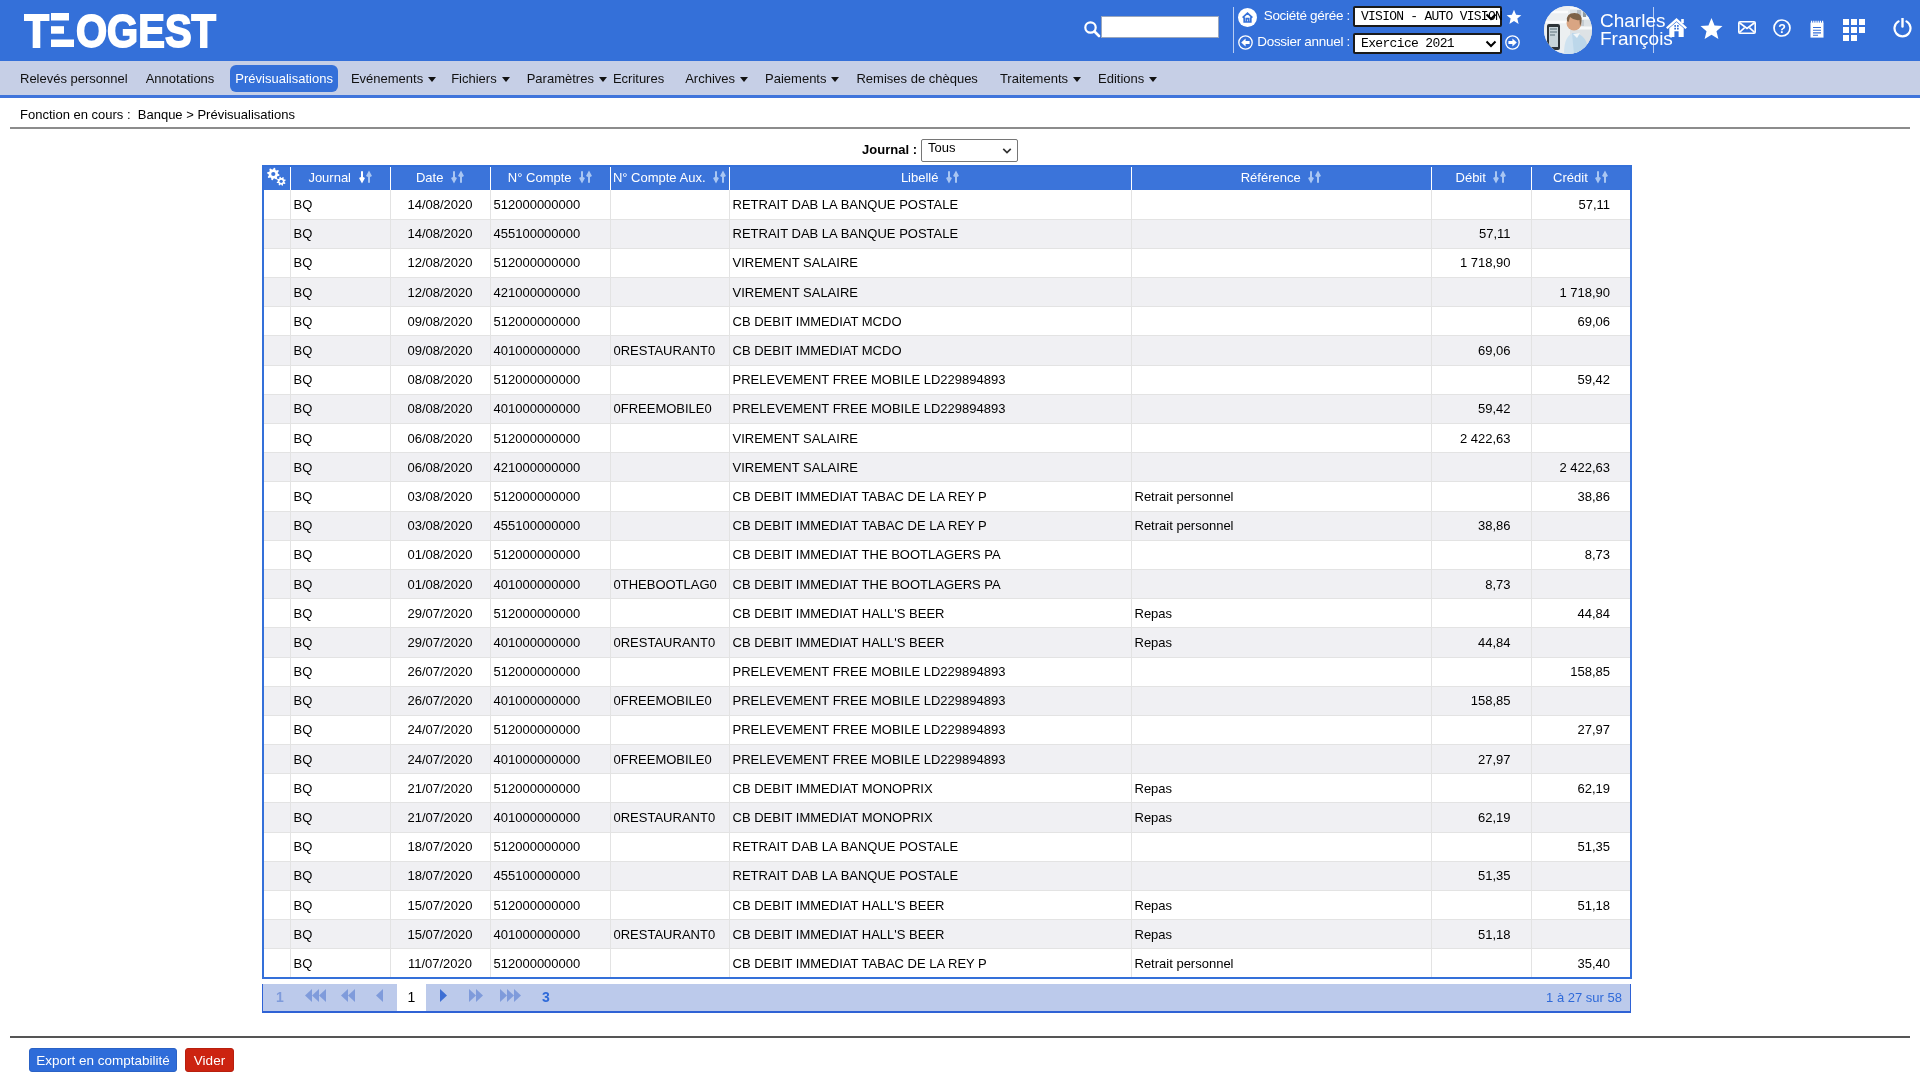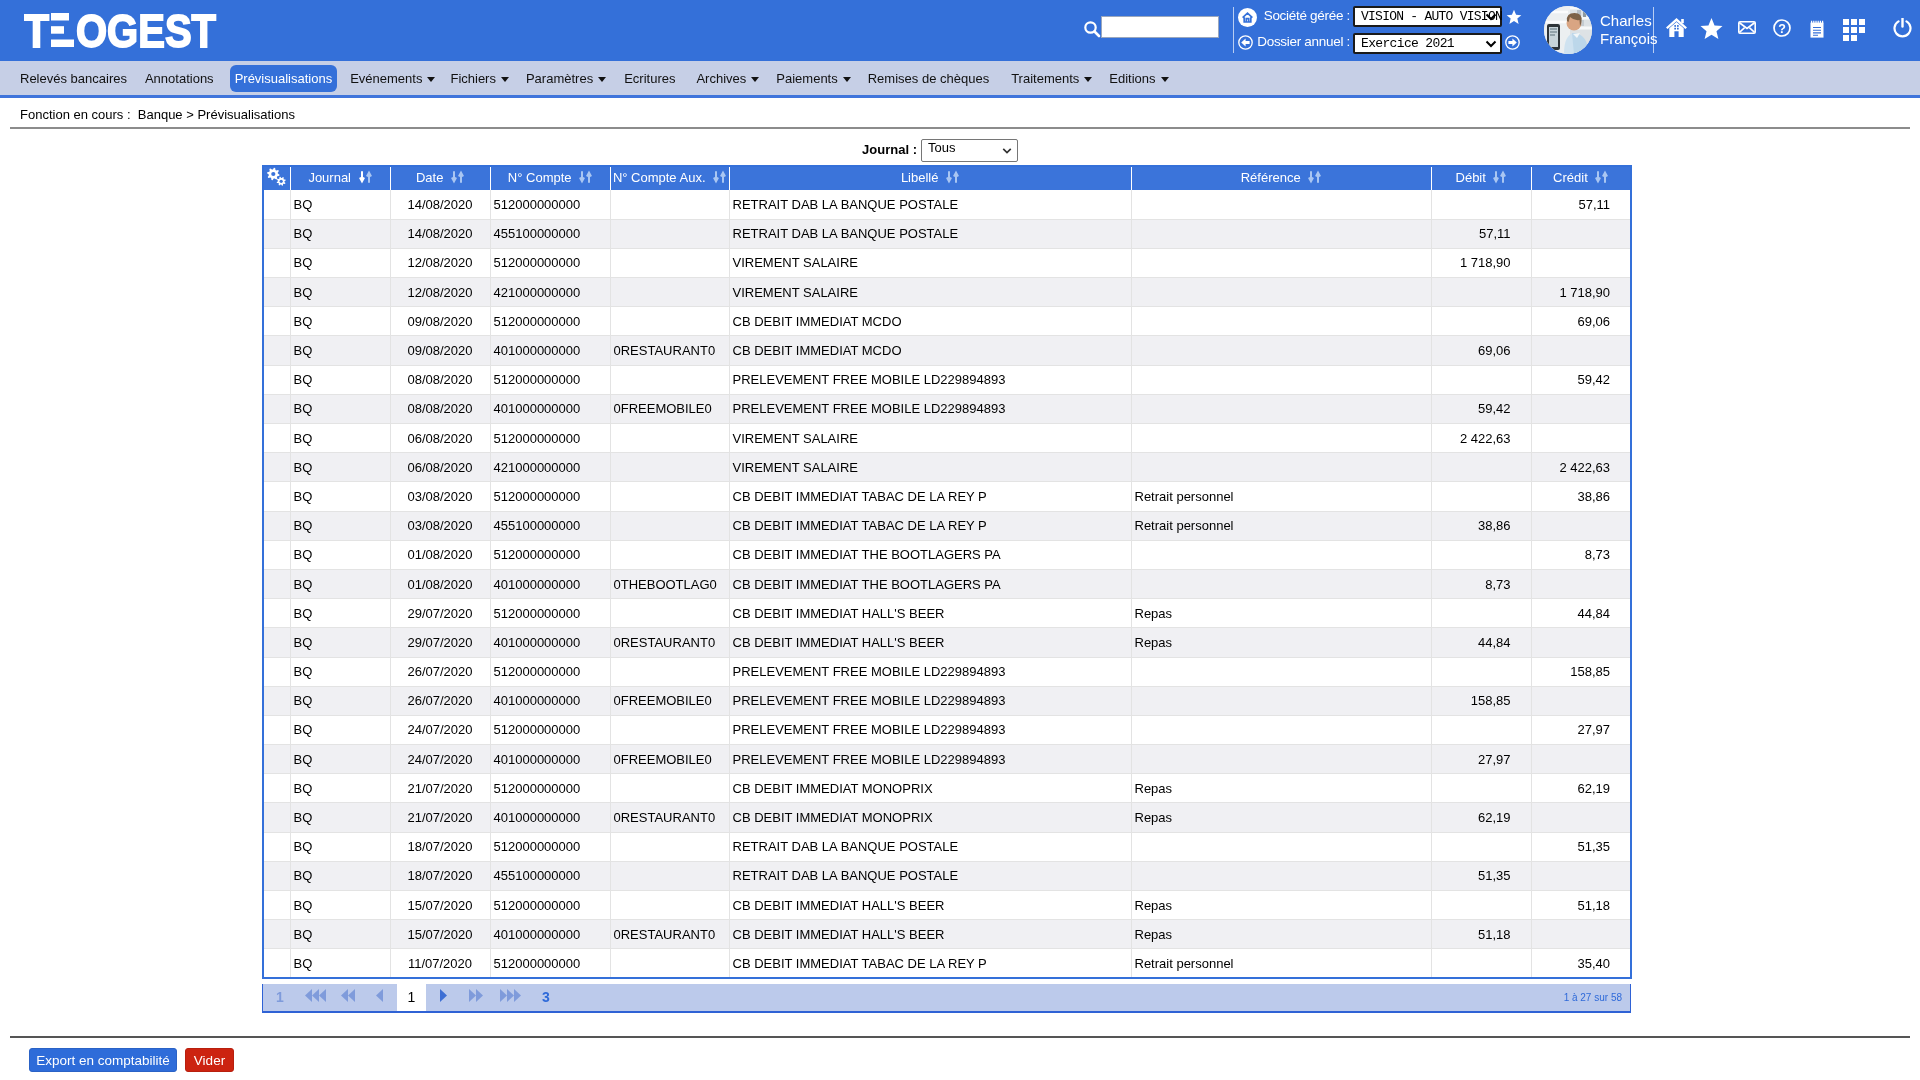--- a/index.html
+++ b/index.html
@@ -9,21 +9,21 @@
 #hdr { position:absolute; left:0; top:0; width:1920px; height:61px; background:#3470d9; }
 #logo { position:absolute; left:24px; top:13px; }
 #search-ic { position:absolute; left:1083px; top:20px; }
 #search-in { position:absolute; left:1101px; top:16px; width:118px; height:22px; background:#fff; border:1px solid #9aa7bd; }
 .vsep { position:absolute; top:7px; width:1px; height:46px; background:rgba(255,255,255,.65); }
 .hlabel { position:absolute; width:200px; text-align:right; color:#fff; font-size:13.5px; letter-spacing:-0.3px; }
 .selbox { position:absolute; background:#fff; border:2px solid #1a1a1a; border-radius:2px; color:#000;
   font-size:13px; display:flex; align-items:center; padding-left:6px; white-space:nowrap;font-family:Liberation Mono, monospace; }
 .selbox .chev { position:absolute; right:3px; top:50%; transform:translateY(-50%); }
 #avatar { position:absolute; left:1544px; top:6px; width:48px; height:48px; border-radius:50%; overflow:hidden; }
-#uname { position:absolute; left:1600px; top:12px; color:#fff; font-size:15px; line-height:18px; }
+#uname { position:absolute; left:1600px; top:12px; color:#fff; font-size:19px; line-height:18px; }
 .hic { position:absolute; top:0; }
 
 #menubar { position:absolute; left:0; top:61px; width:1920px; height:34px; background:#c6cfe6;
   display:flex; align-items:center; font-size:13px; color:#111; }
 #menubar .mi { margin-left:20px; white-space:nowrap; }
 #menubar .pill { background:#3470d9; color:#fff; border-radius:6px; padding:6px 5px; margin-left:16px; white-space:nowrap;}
 .caret { display:inline-block; width:0; height:0; border-left:4.5px solid transparent;
   border-right:4.5px solid transparent; border-top:5px solid #111; margin-left:5px; vertical-align:middle; }
 #menuline { position:absolute; left:0; top:95px; width:1920px; height:3px; background:#3f74db; }
 
@@ -48,21 +48,21 @@
 #tbl td.c { text-align:center; }
 #tbl td.r { text-align:right; padding-right:20px; }
 .sorts { display:inline-block; vertical-align:-2px; margin-left:4px; }
 
 #pager { position:absolute; left:262px; top:984px; width:1369px; height:28.5px; background:#bccaeb;
   border:1.5px solid #2f62d5; border-top:none; border-bottom-width:2px; font-size:14px; }
 #pager .pi { position:absolute; top:50%; transform:translateY(-50%); }
 #pager .pg { color:#7f9bdb; font-weight:bold; font-size:14px; }
 #pager .cur { background:#fff; width:29px; top:0; bottom:0; transform:none; display:flex; align-items:center;
   justify-content:center; color:#000; font-size:14px; }
-#pager .tot { position:absolute; right:8px; top:50%; transform:translateY(-50%); color:#2f6ad9; font-size:10px; }
+#pager .tot { position:absolute; right:8px; top:50%; transform:translateY(-50%); color:#2f6ad9; font-size:13px; }
 
 #hr2 { position:absolute; left:10px; top:1036px; width:1900px; height:1.5px; background:#555; }
 .btn { position:absolute; top:1048px; height:24px; border-radius:3px; color:#fff; font-size:13.5px;
   display:flex; align-items:center; justify-content:center; }
 #btn-exp { left:29px; width:148px; background:#2e6cd9; border:1px solid #2a62c6; }
 #btn-vid { left:185px; width:49px; background:#cc2310; border:1px solid #b81f0e; }
 </style>
 </head>
 <body>
 <div id="hdr">
@@ -174,27 +174,27 @@
     <rect x="0" y="16" width="6" height="6" fill="#fff"></rect>
       <rect x="8" y="16" width="6" height="6" fill="#fff"></rect>
   </svg>
   <svg class="hic" style="left:1893px; top:18px;" width="19" height="20" viewBox="0 0 19 20">
     <path d="M5.5 3.4 A 8 8 0 1 0 13.5 3.4" fill="none" stroke="#fff" stroke-width="2.2" stroke-linecap="round"></path>
     <line x1="9.5" y1="0.5" x2="9.5" y2="8.5" stroke="#fff" stroke-width="2.4" stroke-linecap="round"></line>
   </svg>
 </div>
 
 <div id="menubar">
-  <span class="mi" style="margin-left:20px;">Relevés bancaires</span>
+  <span class="mi" style="margin-left:20px;">Relevés personnel</span>
   <span class="mi" style="margin-left:18px;text-align:center;">Annotations</span>
   <span class="pill">Prévisualisations</span>
   <span class="mi" style="margin-left:13px;">Evénements<span class="caret"></span></span>
   <span class="mi" style="margin-left:15px;">Fichiers<span class="caret"></span></span>
   <span class="mi" style="margin-left:17px;">Paramètres<span class="caret"></span></span>
-  <span class="mi" style="margin-left:18px;">Ecritures</span>
+  <span class="mi" style="margin-left:6px;">Ecritures</span>
   <span class="mi" style="margin-left:21px;">Archives<span class="caret"></span></span>
   <span class="mi" style="margin-left:17px;">Paiements<span class="caret"></span></span>
   <span class="mi" style="margin-left:17px;">Remises de chèques</span>
   <span class="mi" style="margin-left:22px;">Traitements<span class="caret"></span></span>
   <span class="mi" style="margin-left:17px;">Editions<span class="caret"></span></span>
 </div>
 <div id="menuline"></div>
 
 <div id="crumb">Fonction en cours :&nbsp; Banque &gt; Prévisualisations</div>
 <div id="hr1"></div>

